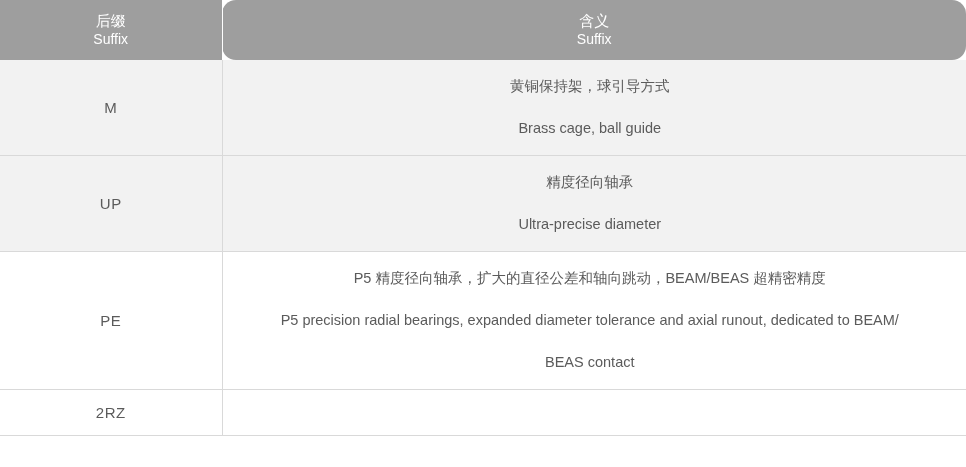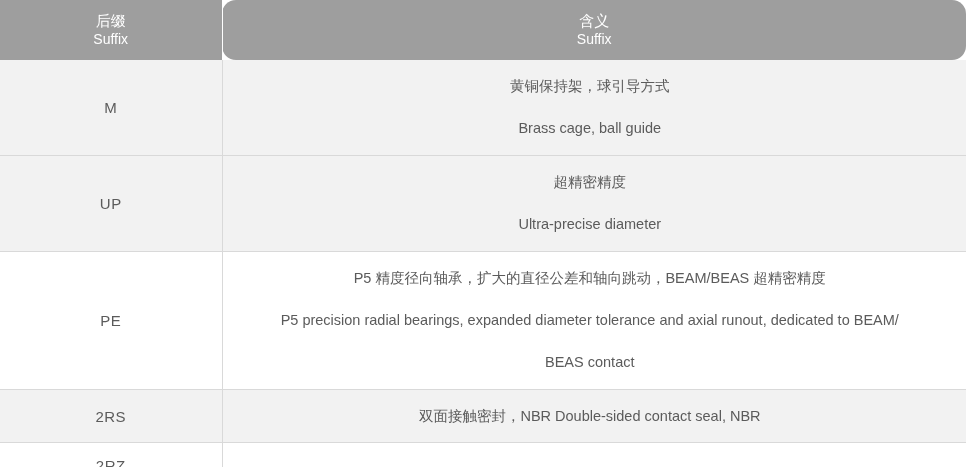--- a/index.html
+++ b/index.html
@@ -111,36 +111,30 @@
       <tr class="shaded">
         <td class="cell-suffix">M</td>
         <td class="cell-meaning">
           <span class="line-cn">黄铜保持架，球引导方式</span>
           <span class="line-en">Brass cage, ball guide</span>
         </td>
       </tr>
       <tr class="shaded">
         <td class="cell-suffix">UP</td>
         <td class="cell-meaning">
-          <span class="line-cn">超精密精度</span>
+          <span class="line-cn">精度径向轴承</span>
           <span class="line-en">Ultra-precise diameter</span>
         </td>
       </tr>
       <tr class="plain">
         <td class="cell-suffix">PE</td>
         <td class="cell-meaning">
           <span class="line-cn">P5 精度径向轴承，扩大的直径公差和轴向跳动，BEAM/BEAS 超精密精度</span>
           <span class="line-en">P5 precision radial bearings, expanded diameter tolerance and axial runout, dedicated to BEAM/</span>
           <span class="line-en">BEAS contact</span>
-        </td>
-      </tr>
-      <tr class="shaded">
-        <td class="cell-suffix">2RS</td>
-        <td class="cell-meaning">
-          <span class="single-line">双面接触密封，NBR  Double-sided contact seal, NBR</span>
         </td>
       </tr>
       <tr class="plain">
         <td class="cell-suffix">2RZ</td>
         <td class="cell-meaning">
           
         </td>
       </tr>
     </tbody>
   </table>

